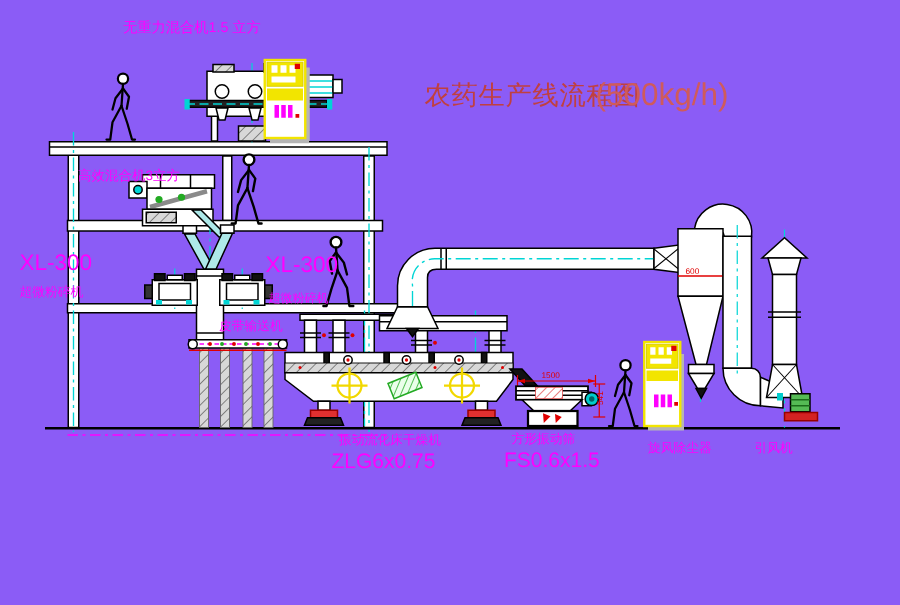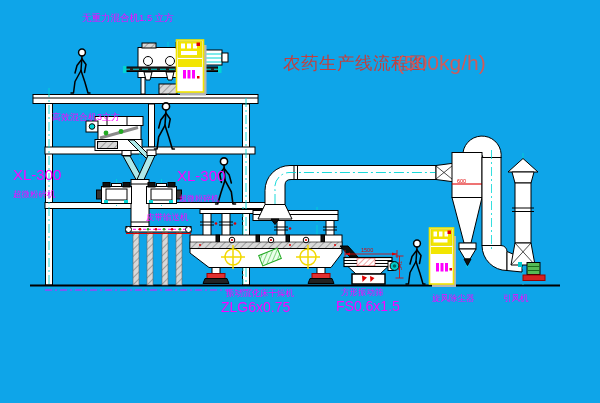--- a/index.html
+++ b/index.html
@@ -1,16 +1,16 @@
 <!DOCTYPE html>
 <html><head>
 <meta charset="utf-8">
 <style>
   html,body{margin:0;padding:0;background:#ffffff;}
-  .canvas{position:relative;width:600px;height:403px;background:#0ea5e9;overflow:hidden;
+  .canvas{position:relative;width:600px;height:403px;background:#8b5cf6;overflow:hidden;
           font-family:"Liberation Sans", sans-serif;}
   svg text{font-family:"Liberation Sans", sans-serif;}
 </style>
 </head>
 <body>
 
 <div class="canvas">
 <svg width="600" height="403" viewBox="0 0 600 403">
   <defs>
     <pattern id="hatchGray" width="5" height="5" patternUnits="userSpaceOnUse" patternTransform="rotate(45)">

